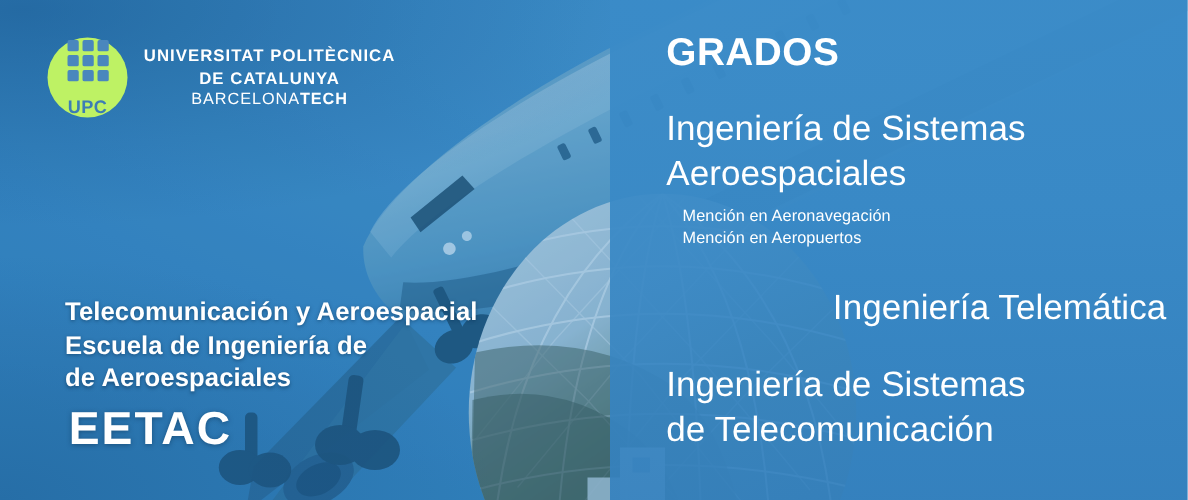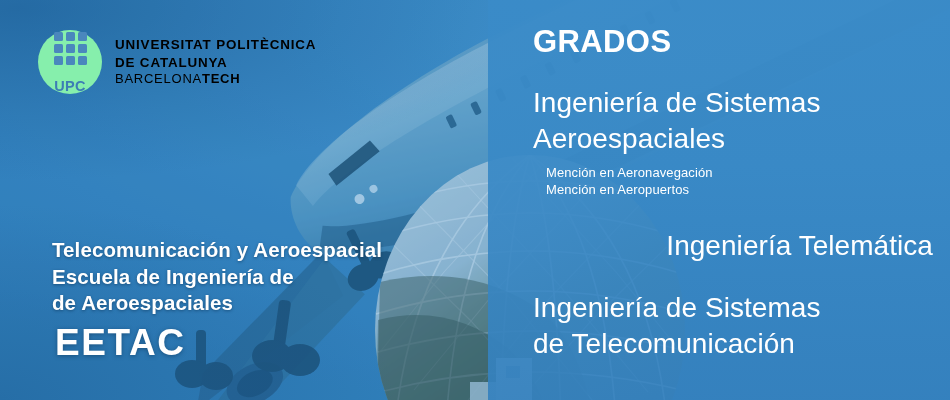--- a/index.html
+++ b/index.html
@@ -58,21 +58,21 @@
     left: 38px;
     top: 30px;
     display: flex;
     align-items: center;
     gap: 13px;
   }
   #logo-mark {
     width: 64px;
     height: 64px;
     border-radius: 50%;
-    background: #86efac;
+    background: #bef264;
     display: flex;
     flex-direction: column;
     align-items: center;
     justify-content: center;
     padding-top: 2px;
     box-sizing: border-box;
     gap: 12px;
   }
   #dot-grid {
     display: grid;
@@ -89,22 +89,23 @@
     border-radius: 1.5px;
   }
   #logo-upc-text {
     font-size: 14.5px;
     font-weight: bold;
     color: #3c7db5;
     letter-spacing: 0.3px;
     line-height: 1;
   }
   #logo-words {
-    color: #000000;
+    color: #ffffff;
     line-height: 1.30;
+    text-align: center;
   }
   .logo-line1, .logo-line2 {
     font-size: 13.4px;
     font-weight: bold;
     letter-spacing: 0.85px;
   }
   .logo-line3 {
     font-size: 13px;
     letter-spacing: 0.75px;
     font-weight: normal;

